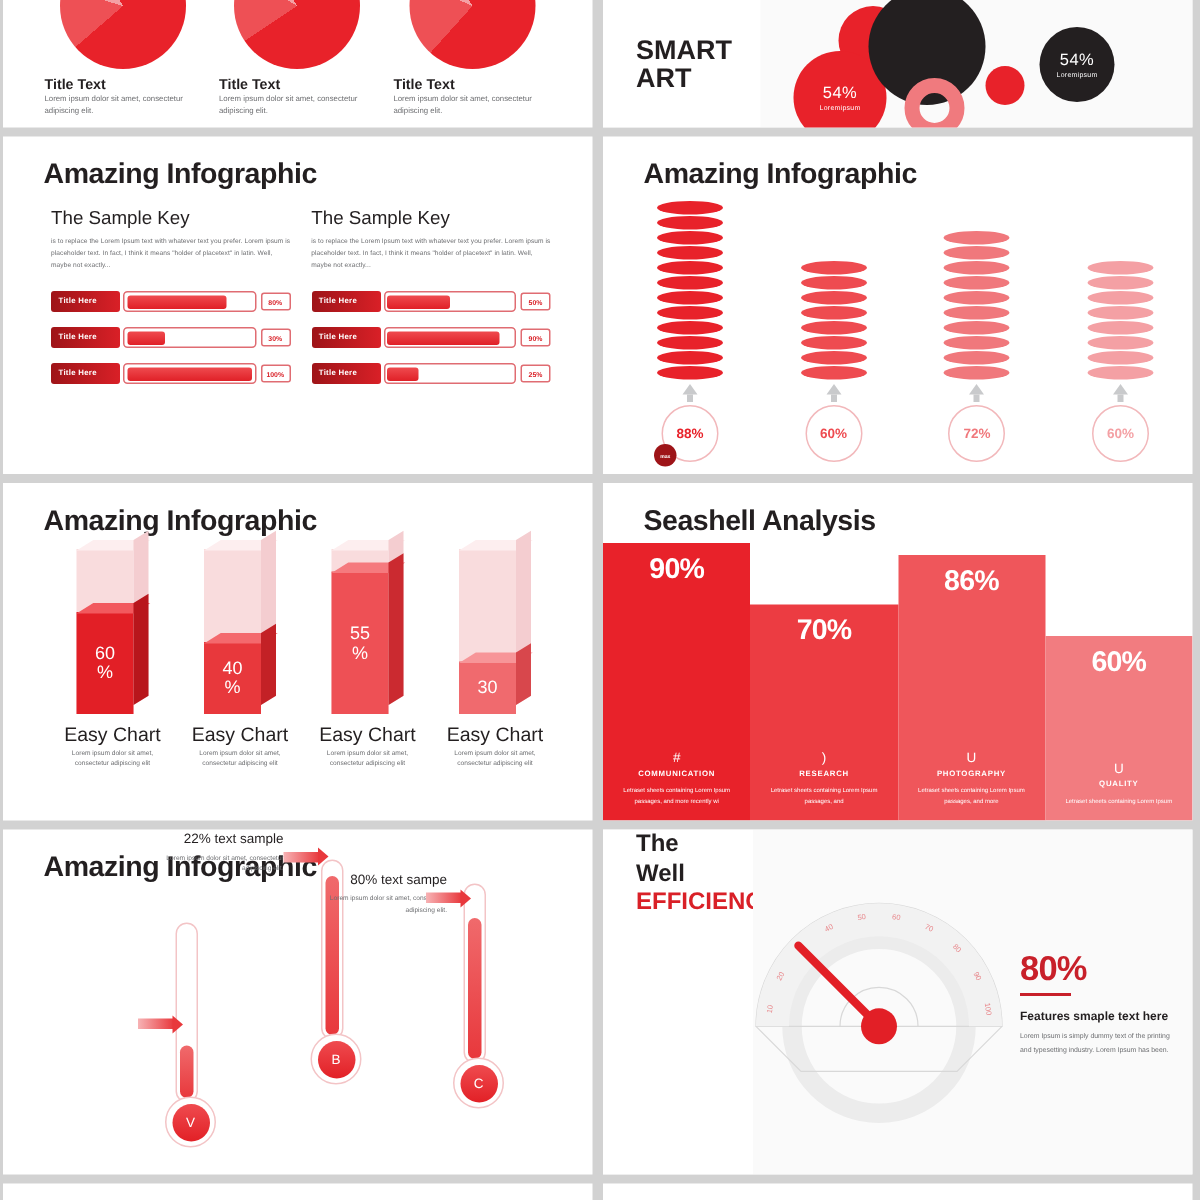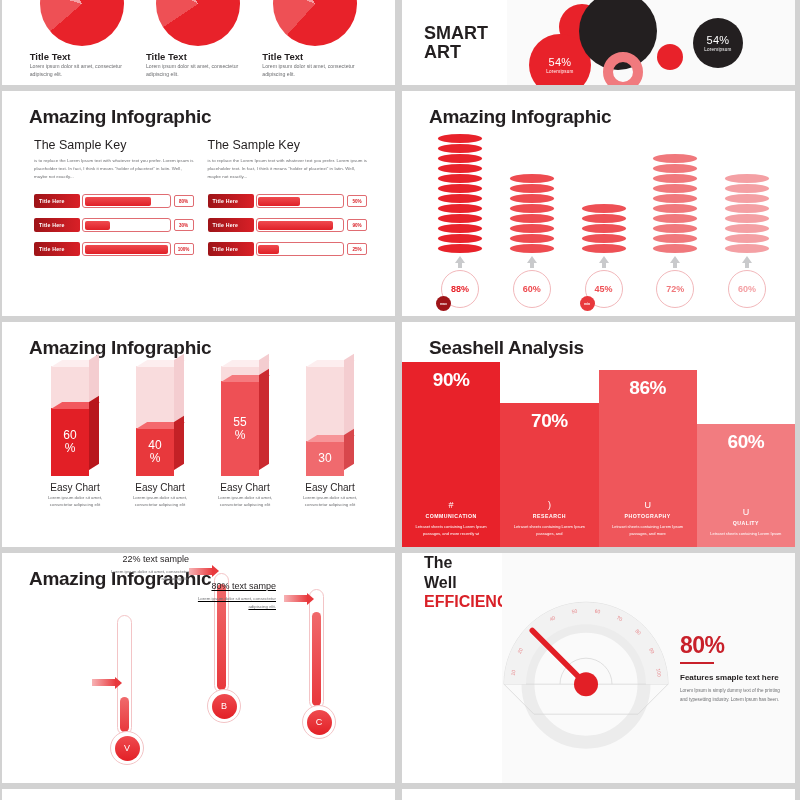--- a/index.html
+++ b/index.html
@@ -102,21 +102,21 @@
              transform-origin:bottom left; }
   .b3fill { position:absolute; left:0; bottom:0; width:38px;
             display:flex; flex-direction:column; align-items:center;
             justify-content:center; color:#fff; font-size:12px; font-weight:500;
             line-height:1.05; }
   .b3fill:after { content:''; position:absolute; right:-10px; top:-6px;
              width:10px; height:100%; transform:skewY(-32deg);
              transform-origin:left top; }
   .b3fill:before { content:''; position:absolute; left:0; top:-6px; width:38px;
              height:7px; transform:skewX(-58deg); transform-origin:bottom left; }
-  .b3t { font-size:10px; color:#231f20; margin-top:6px; }
+  .b3t { font-size:13px; color:#231f20; margin-top:6px; }
   .b3s { font-size:4.4px; color:#6d6e71; line-height:1.6; text-align:center;
          margin-top:1px; }
 
   
   .seacols { position:absolute; left:0; right:0; bottom:0; top:40px;
              display:flex; align-items:flex-end; }
   .seacol { flex:1; display:flex; flex-direction:column; align-items:center;
             color:#fff; padding-top:7px; }
   .sea-pct { font-size:19px; font-weight:bold; letter-spacing:-0.5px; }
   .sea-fill { flex:1; }
@@ -312,37 +312,20 @@
           <div style="display:flex;flex-direction:column;align-items:center">
             <div class="arrow"></div>
             <div class="arrow-stem"></div>
           </div>
           <div class="circ" style="color:#EE4B50">
             <span>60%</span>
           </div>
         </div>
         <div class="coincell">
           <div class="stack" style="width:44px">
-            <div class="coin" style="background:#EE5055"></div>
-            <div class="coin" style="background:#EE5055"></div>
-            <div class="coin" style="background:#EE5055"></div>
-            <div class="coin" style="background:#EE5055"></div>
-            <div class="coin" style="background:#EE5055"></div>
-          </div>
-          <div style="display:flex;flex-direction:column;align-items:center">
-            <div class="arrow"></div>
-            <div class="arrow-stem"></div>
-          </div>
-          <div class="circ" style="color:#EE5055">
-            <span>45%</span>
-            <div class="badge" style="background:#E8383C">min</div>
-          </div>
-        </div>
-        <div class="coincell">
-          <div class="stack" style="width:44px">
             <div class="coin" style="background:#F0787C"></div>
             <div class="coin" style="background:#F0787C"></div>
             <div class="coin" style="background:#F0787C"></div>
             <div class="coin" style="background:#F0787C"></div>
             <div class="coin" style="background:#F0787C"></div>
             <div class="coin" style="background:#F0787C"></div>
             <div class="coin" style="background:#F0787C"></div>
             <div class="coin" style="background:#F0787C"></div>
             <div class="coin" style="background:#F0787C"></div>
             <div class="coin" style="background:#F0787C"></div>
@@ -494,21 +477,21 @@
         </div>
         <div class="tarrow" style="left: 187px; top: -29.4px;"></div>
         <div class="thermo" style="left: 300px; bottom: 8px; transform: translateY(-26px);">
           <div class="tube">
             <div class="tfill" style="height:80%"></div>
           </div>
           <div class="bulb">
             <div class="bulb-in">C</div>
           </div>
         </div>
-        <div class="tcall" style="left: 182px; top: -16.8px; width: 92px; text-decoration: underline;">
+        <div class="tcall" style="left: 204px; top: -16.8px; width: 92px;">
           <div class="h">80% text sampe</div>
           <div class="p">Lorem ipsum dolor sit amet, consectetur adipiscing elit.</div>
         </div>
         <div class="tarrow" style="left: 282px; top: -1.8px;"></div>
       </div>
   </div>
 
   <div class="panel">
     <div class="gauge-wrap">
       <div class="g-left">

